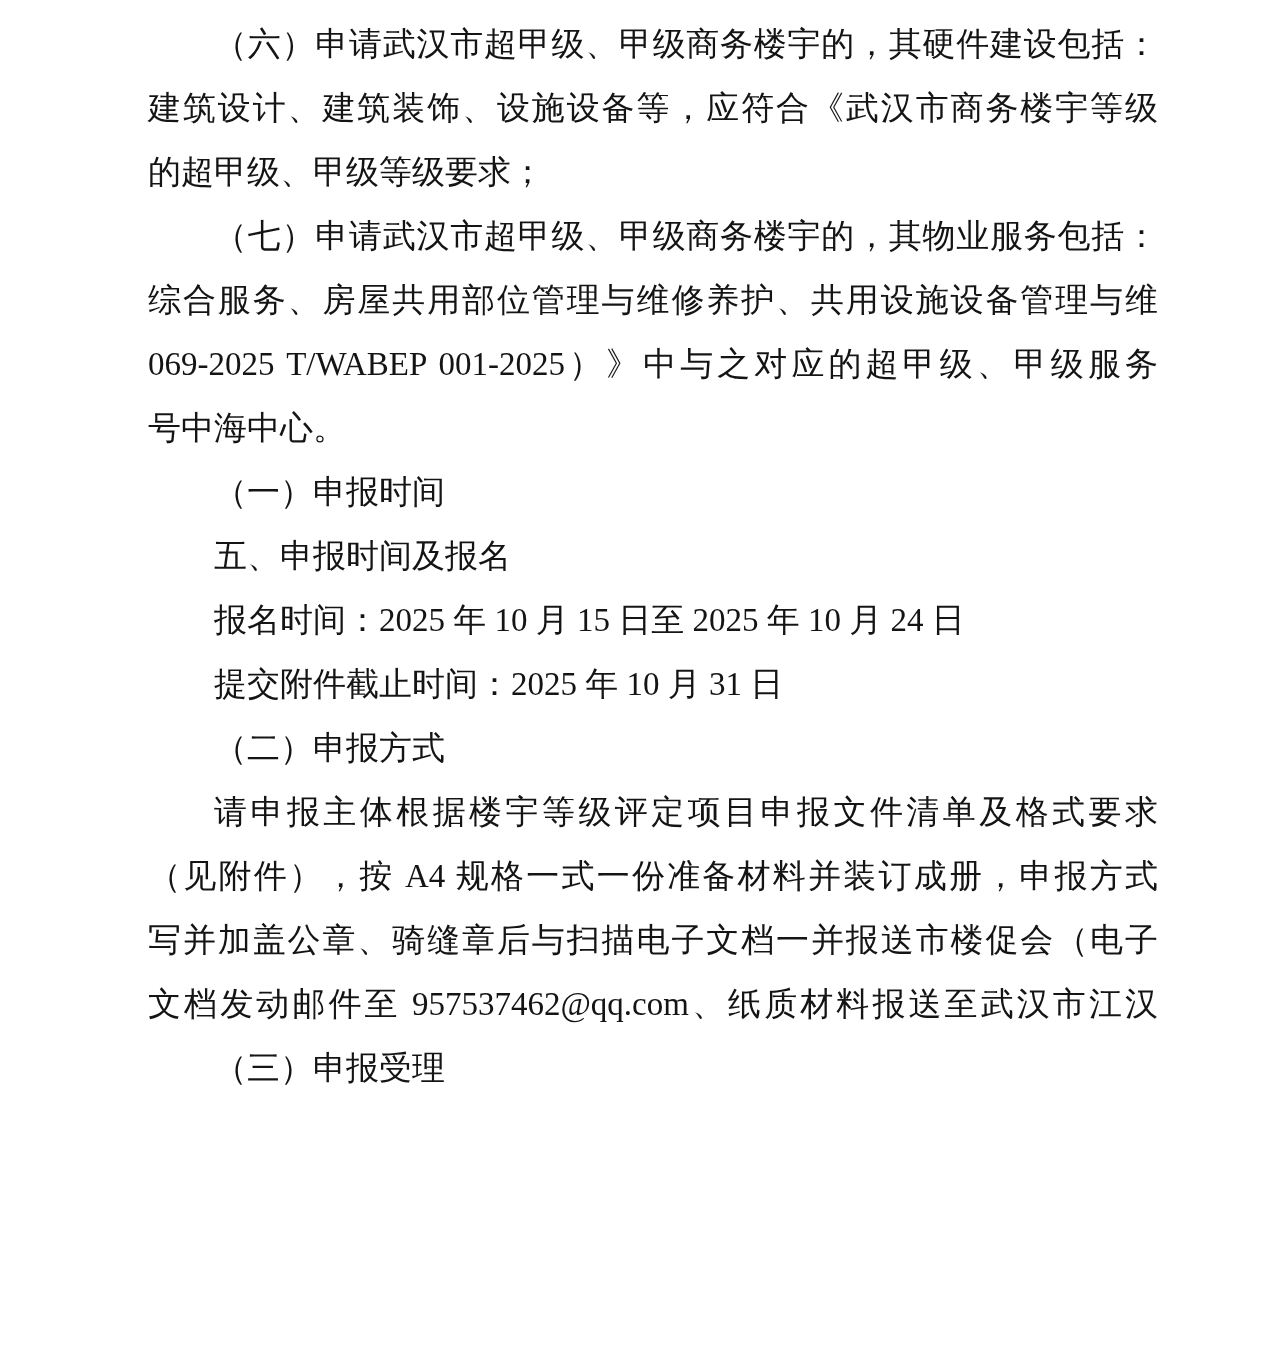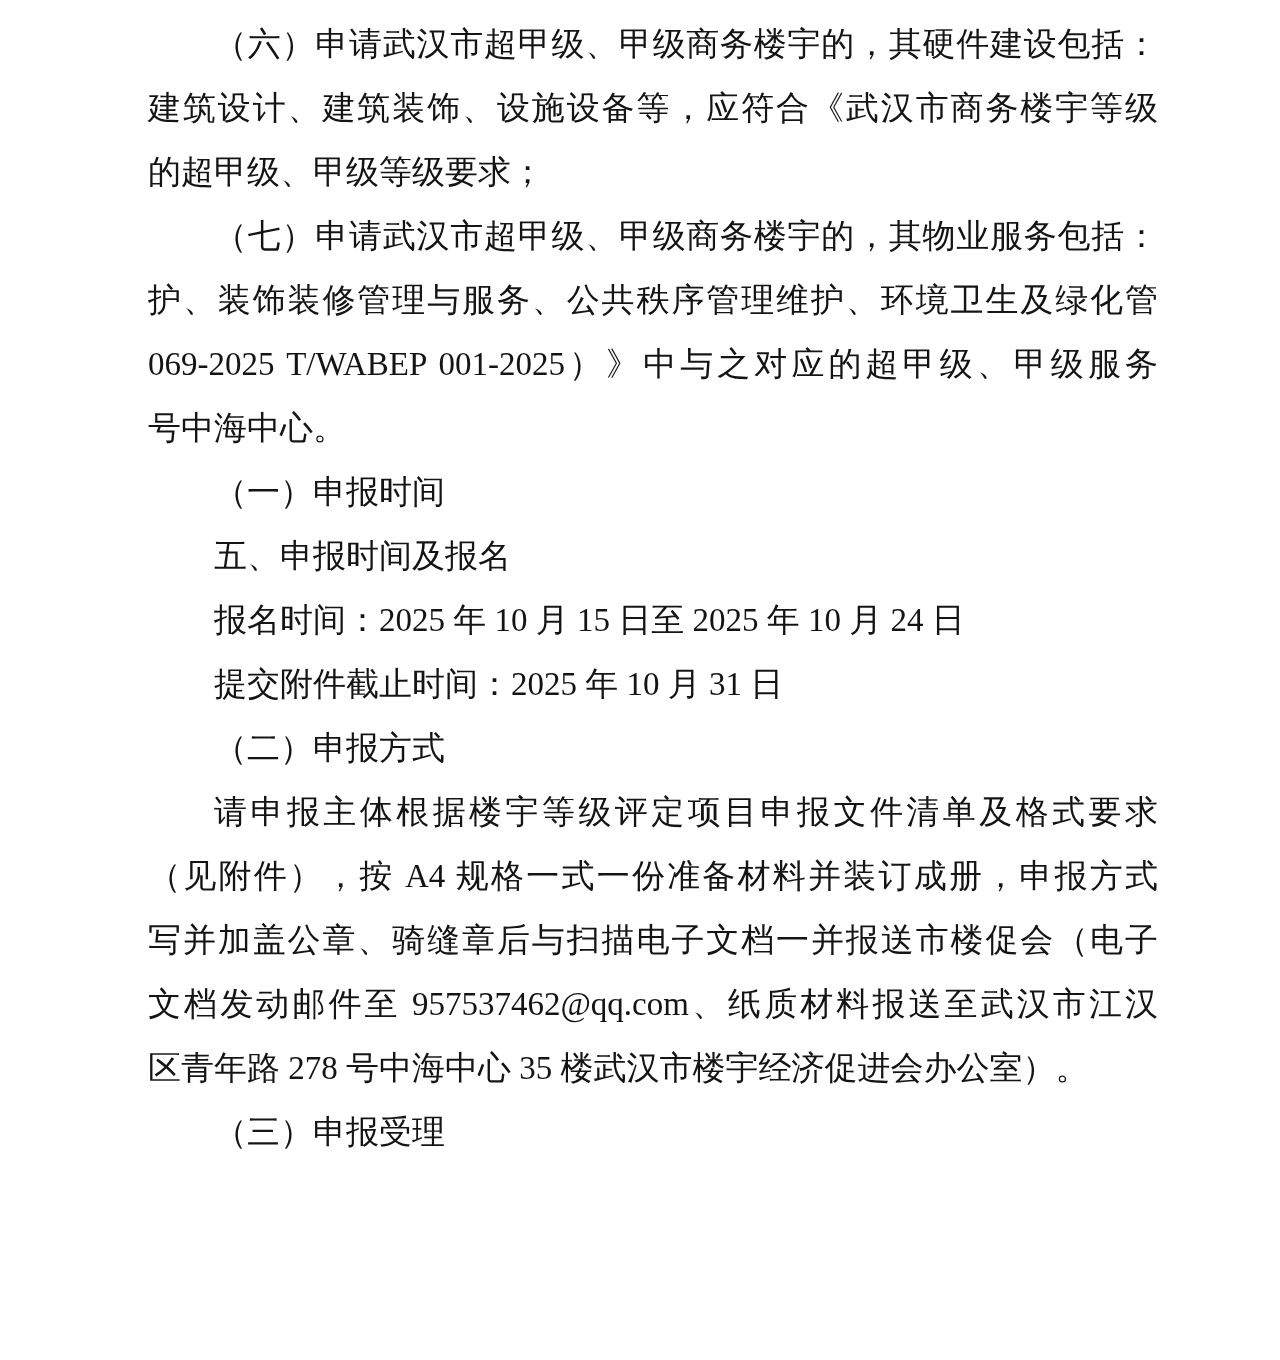--- a/index.html
+++ b/index.html
@@ -41,28 +41,27 @@
 </style>
 </head>
 <body>
 
 <div class="page">
   <div class="doc-body">
       <div class="line indent justify">（六）申请武汉市超甲级、甲级商务楼宇的，其硬件建设包括：</div>
       <div class="line justify">建筑设计、建筑装饰、设施设备等，应符合《武汉市商务楼宇等级</div>
       <div class="line">的超甲级、甲级等级要求；</div>
       <div class="line indent justify">（七）申请武汉市超甲级、甲级商务楼宇的，其物业服务包括：</div>
-      <div class="line justify">护、装饰装修管理与服务、公共秩序管理维护、环境卫生及绿化管</div>
+      <div class="line justify">综合服务、房屋共用部位管理与维修养护、共用设施设备管理与维</div>
       <div class="line justify">069-2025 T/WABEP 001-2025）》中与之对应的超甲级、甲级服务</div>
       <div class="line">号中海中心。</div>
       <div class="line indent">（一）申报时间</div>
       <div class="line indent">五、申报时间及报名</div>
       <div class="line indent">报名时间：2025 年 10 月 15 日至 2025 年 10 月 24 日</div>
       <div class="line indent">提交附件截止时间：2025 年 10 月 31 日</div>
       <div class="line indent">（二）申报方式</div>
       <div class="line indent justify">请申报主体根据楼宇等级评定项目申报文件清单及格式要求</div>
       <div class="line justify">（见附件），按 A4 规格一式一份准备材料并装订成册，申报方式</div>
       <div class="line justify">写并加盖公章、骑缝章后与扫描电子文档一并报送市楼促会（电子</div>
       <div class="line justify">文档发动邮件至 957537462@qq.com、纸质材料报送至武汉市江汉</div>
-      <div class="line">区青年路 278 号中海中心 35 楼武汉市楼宇经济促进会办公室）。</div>
       <div class="line indent">（三）申报受理</div>
     </div>
 </div>
 
 </body></html>

